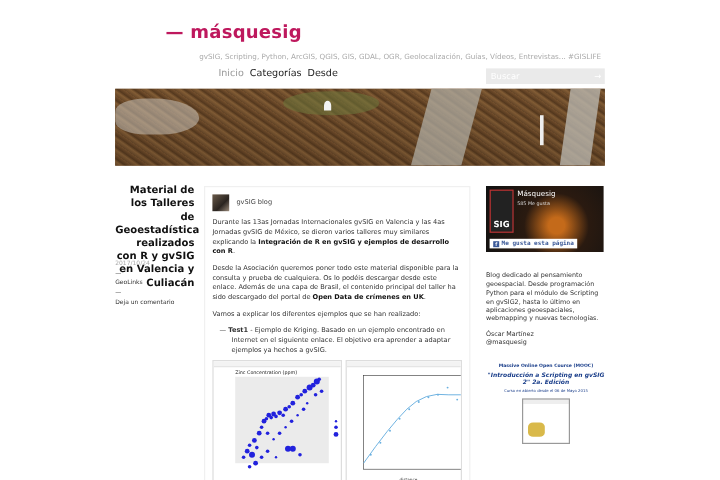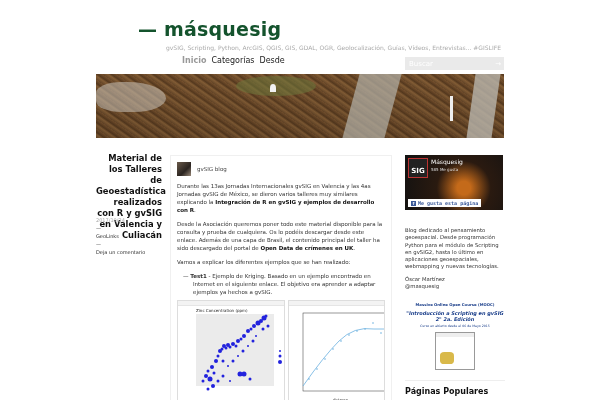--- a/index.html
+++ b/index.html
@@ -1,23 +1,23 @@
 <!DOCTYPE html>
 <html><head>
 <meta charset="utf-8">
 <style>
   * { margin: 0; padding: 0; box-sizing: border-box; }
   html, body { width: 600px; height: 400px; overflow: hidden; background: #ffffff; }
   body { font-family: "DejaVu Sans", "Liberation Sans", sans-serif; color: #222; position: relative; }
 
-  .site-title { position: absolute; left: 138px; top: 18px; font-family: "DejaVu Sans", sans-serif; font-weight: bold; font-size: 19px; color: #14532d; letter-spacing: 0.2px; text-align: center; }
+  .site-title { position: absolute; left: 138px; top: 18px; font-family: "DejaVu Sans", sans-serif; font-weight: bold; font-size: 15px; color: #be185d; letter-spacing: 0.2px; text-align: center; }
   .site-desc { position: absolute; left: 166px; top: 44px; font-size: 6px; color: #aaa; white-space: nowrap; }
   .nav { position: absolute; left: 166px; top: 56px; display: flex; gap: 5px; font-size: 8px; }
   .nav a { text-decoration: none; color: #222; font-weight: normal; }
-  .nav a.inactive { color: #999; font-weight: bold; padding-left: 16px; }
+  .nav a.inactive { color: #999; font-weight: normal; padding-left: 16px; }
   .search { position: absolute; left: 405px; top: 57px; width: 99px; height: 13px; background: #eaeaea; border: none; font-size: 7px; color: #fff; padding-left: 4px; display: flex; align-items: center; justify-content: space-between; }
   .search .ph { color: #fff; }
   .search .btn { color: #fff; padding-right: 3px; font-size: 7px; }
 
   .banner { position: absolute; left: 96px; top: 74px; width: 408px; height: 64px; overflow: hidden;
     background:
       linear-gradient(180deg, rgba(0,0,0,0.05), rgba(0,0,0,0.15)),
       repeating-linear-gradient(35deg, #6b4a2a 0px, #8a6238 3px, #5a3c20 5px, #7c5530 8px),
       #704c2a; }
   .banner .river1 { position: absolute; left: 0; top: 8px; width: 70px; height: 30px; background: rgba(200,195,185,0.55); border-radius: 40% 60% 50% 40%; }
@@ -45,21 +45,21 @@
   .fig { border: 1px solid #ddd; background: #fff; position: relative; overflow: hidden; }
   .fig .titlebar { height: 5px; background: #f3f3f3; border-bottom: 1px solid #e5e5e5; }
   .fig1 { width: 115px; height: 105px; }
   .fig2 { width: 103px; height: 105px; }
   .fig .ftitle { position: absolute; left: 18px; top: 7px; font-size: 4px; color: #222; }
   .fig1 .plotarea { position: absolute; left: 18px; top: 13px; width: 78px; height: 72px; background: #ebebeb; }
   .fig1 svg, .fig2 svg { position: absolute; left: 0; top: 0; }
 
   .sidebar { position: absolute; left: 405px; top: 155px; width: 100px; }
   .fb-box { width: 98px; height: 55px; position: relative; background: radial-gradient(circle at 60% 60%, #c46a1a 0 10%, #2a1a10 40%, #111 100%); overflow: hidden; }
-  .fb-logo { position: absolute; left: 3px; top: 3px; width: 20px; height: 20px; background: #222; border: 1px solid #b33; color: #fff; font-weight: bold; font-size: 7px; display: flex; align-items: flex-end; justify-content: center; padding-bottom: 2px; }
+  .fb-logo { position: absolute; left: 3px; top: 3px; width: 20px; height: 36px; background: #222; border: 1px solid #b33; color: #fff; font-weight: bold; font-size: 7px; display: flex; align-items: flex-end; justify-content: center; padding-bottom: 2px; }
   .fb-name { position: absolute; left: 26px; top: 3px; font-size: 6px; color: #fff; }
   .fb-likes { position: absolute; left: 26px; top: 12px; font-size: 4px; color: #ddd; }
   .fb-btn { position: absolute; left: 3px; top: 44px; background: #fff; color: #3b5998; font-size: 5px; font-weight: bold; padding: 1px 3px; display: flex; align-items: center; gap: 2px; font-family: "DejaVu Sans Mono", monospace; }
   .fb-btn .f { background: #3b5998; color: #fff; font-size: 4px; width: 5px; height: 5px; display: inline-flex; align-items: center; justify-content: center; }
   .side-text { margin-top: 17px; font-size: 5.3px; line-height: 7.3px; color: #333; }
   .side-sig { margin-top: 5px; font-size: 5.3px; line-height: 7.3px; color: #333; }
   .mooc { margin-top: 12px; text-align: center; }
   .mooc .l1 { font-size: 3.8px; color: #1a3e8a; font-weight: bold; }
   .mooc .l2 { font-size: 5px; color: #1a3e8a; font-style: italic; font-weight: bold; margin-top: 3px; line-height: 6px; }
   .mooc .l3 { font-size: 3.2px; color: #1a3e8a; margin-top: 2px; }
@@ -212,14 +212,13 @@
     <span>@masquesig</span>
   </p>
   <div class="mooc">
     <div class="l1">Massive Online Open Course (MOOC)</div>
     <div class="l2">"Introducción a Scripting en gvSIG 2" 2a. Edición</div>
     <div class="l3">Curso en abierto desde el 06 de Mayo 2015</div>
     <div class="shot">
         <div class="yellow"></div>
       </div>
   </div>
-  <h3 class="popular">Páginas Populares</h3>
 </aside>
 
 </body></html>

